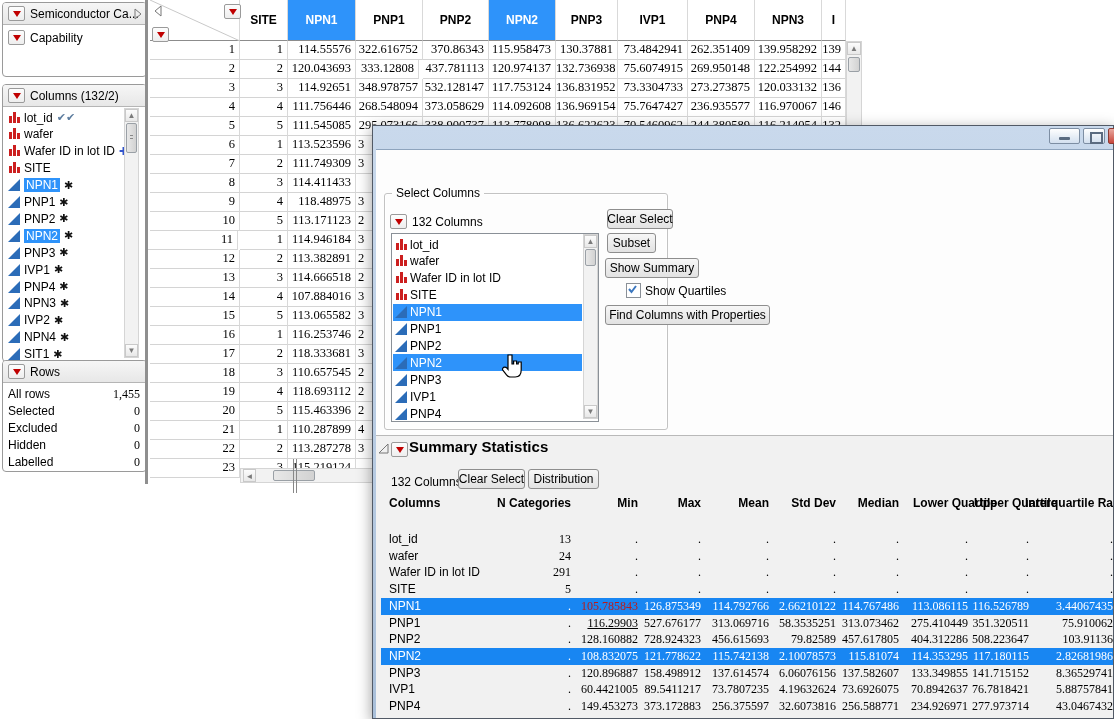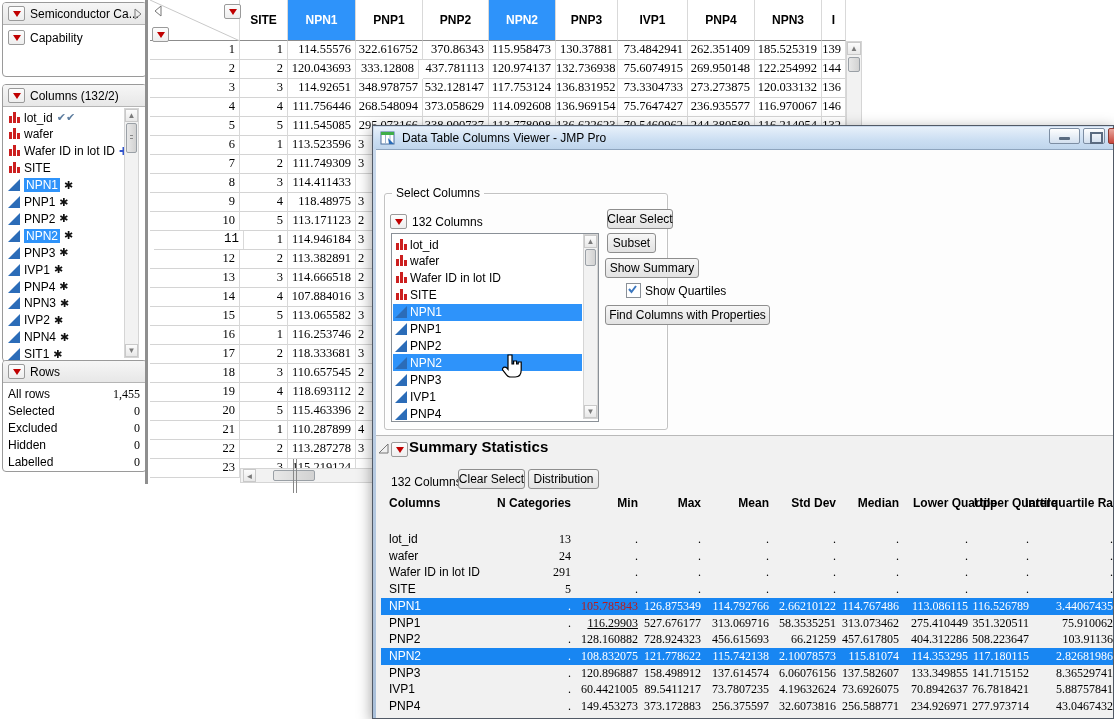--- a/index.html
+++ b/index.html
@@ -229,21 +229,21 @@
     <div class="dt-cell dt-hd" style="left: 822px; top: 0px; width: 24px; height: 41px;">I</div>
     <div class="dt-cell serif" style="left: 150px; top: 41px; width: 90px; height: 19px;">1</div>
     <div class="dt-cell serif" style="left: 240px; top: 41px; width: 48px; height: 19px;">1</div>
     <div class="dt-cell serif" style="left: 288px; top: 41px; width: 68px; height: 19px;">114.55576</div>
     <div class="dt-cell serif" style="left: 356px; top: 41px; width: 67px; height: 19px;">322.616752</div>
     <div class="dt-cell serif" style="left: 423px; top: 41px; width: 66px; height: 19px;">370.86343</div>
     <div class="dt-cell serif" style="left: 489px; top: 41px; width: 67px; height: 19px;">115.958473</div>
     <div class="dt-cell serif" style="left: 556px; top: 41px; width: 62px; height: 19px;">130.37881</div>
     <div class="dt-cell serif" style="left: 618px; top: 41px; width: 70px; height: 19px;">73.4842941</div>
     <div class="dt-cell serif" style="left: 688px; top: 41px; width: 67px; height: 19px;">262.351409</div>
-    <div class="dt-cell serif" style="left: 755px; top: 41px; width: 67px; height: 19px;">185.525319</div>
+    <div class="dt-cell serif" style="left: 755px; top: 41px; width: 67px; height: 19px;">139.958292</div>
     <div class="dt-cell serif" style="left: 822px; top: 41px; width: 24px; height: 19px;">139</div>
     <div class="dt-cell serif" style="left: 150px; top: 60px; width: 90px; height: 19px;">2</div>
     <div class="dt-cell serif" style="left: 240px; top: 60px; width: 48px; height: 19px;">2</div>
     <div class="dt-cell serif" style="left: 288px; top: 60px; width: 68px; height: 19px;">120.043693</div>
     <div class="dt-cell serif" style="left: 352px; top: 60px; width: 67px; height: 19px;">333.12808</div>
     <div class="dt-cell serif" style="left: 423px; top: 60px; width: 66px; height: 19px;">437.781113</div>
     <div class="dt-cell serif" style="left: 489px; top: 60px; width: 67px; height: 19px;">120.974137</div>
     <div class="dt-cell serif" style="left: 556px; top: 60px; width: 62px; height: 19px;">132.736938</div>
     <div class="dt-cell serif" style="left: 618px; top: 60px; width: 70px; height: 19px;">75.6074915</div>
     <div class="dt-cell serif" style="left: 688px; top: 60px; width: 67px; height: 19px;">269.950148</div>
@@ -330,21 +330,21 @@
     <div class="dt-cell serif" style="left: 240px; top: 212px; width: 48px; height: 19px;">5</div>
     <div class="dt-cell serif" style="left: 288px; top: 212px; width: 68px; height: 19px;">113.171123</div>
     <div class="dt-cell serif" style="left: 356px; top: 212px; width: 67px; height: 19px; text-align: left; padding-left: 2px;">2</div>
     <div class="dt-cell serif" style="left: 423px; top: 212px; width: 66px; height: 19px;"></div>
     <div class="dt-cell serif" style="left: 489px; top: 212px; width: 67px; height: 19px;"></div>
     <div class="dt-cell serif" style="left: 556px; top: 212px; width: 62px; height: 19px;"></div>
     <div class="dt-cell serif" style="left: 618px; top: 212px; width: 70px; height: 19px;"></div>
     <div class="dt-cell serif" style="left: 688px; top: 212px; width: 67px; height: 19px;"></div>
     <div class="dt-cell serif" style="left: 755px; top: 212px; width: 67px; height: 19px;"></div>
     <div class="dt-cell serif" style="left: 822px; top: 212px; width: 24px; height: 19px;"></div>
-    <div class="dt-cell serif" style="left: 154px; top: 231px; width: 90px; height: 19px; font-family: Liberation Mono, monospace;">11</div>
+    <div class="dt-cell serif" style="left: 148px; top: 231px; width: 90px; height: 19px;">11</div>
     <div class="dt-cell serif" style="left: 240px; top: 231px; width: 48px; height: 19px;">1</div>
     <div class="dt-cell serif" style="left: 288px; top: 231px; width: 68px; height: 19px;">114.946184</div>
     <div class="dt-cell serif" style="left: 356px; top: 231px; width: 67px; height: 19px; text-align: left; padding-left: 2px;">3</div>
     <div class="dt-cell serif" style="left: 423px; top: 231px; width: 66px; height: 19px;"></div>
     <div class="dt-cell serif" style="left: 489px; top: 231px; width: 67px; height: 19px;"></div>
     <div class="dt-cell serif" style="left: 556px; top: 231px; width: 62px; height: 19px;"></div>
     <div class="dt-cell serif" style="left: 618px; top: 231px; width: 70px; height: 19px;"></div>
     <div class="dt-cell serif" style="left: 688px; top: 231px; width: 67px; height: 19px;"></div>
     <div class="dt-cell serif" style="left: 755px; top: 231px; width: 67px; height: 19px;"></div>
     <div class="dt-cell serif" style="left: 822px; top: 231px; width: 24px; height: 19px;"></div>
@@ -501,30 +501,20 @@
 </div>
 
 <div class="sbar hsbar" style="left:240px;top:468px;width:606px;height:15px;">
   <div class="arr" style="left:2px;">◄</div>
   <div class="thumb" style="left:32px;width:40px;top:1px;bottom:1px;">
       <span class="grip" style="transform:rotate(90deg);"></span>
     </div>
 </div>
 
 <div class="dlg">
-  <div class="titlebar">
-    <svg width="16" height="16" style="margin:0 6px 0 6px;">
-      <rect x="1" y="2" width="13" height="12" fill="#fff" stroke="#4a6f9c"></rect>
-      <rect x="1" y="2" width="13" height="3" fill="#3fae49"></rect>
-      <line x1="5.5" y1="5" x2="5.5" y2="14" stroke="#9ab4cf"></line>
-      <line x1="10" y1="5" x2="10" y2="14" stroke="#9ab4cf"></line>
-      <path d="M8 8 L14 14 L9 14 Z" fill="#2b6cb8"></path>
-    </svg>
-    <span style="font-size:12px;">Data Table Columns Viewer - JMP Pro</span>
-  </div>
   <div class="win-btn" style="left:676px;width:31px;">
     <div style="position:absolute;left:9px;right:9px;bottom:3px;height:3px;background:#5a6b80;border-radius:1px;"></div>
   </div>
   <div class="win-btn" style="left:710px;width:22px;">
     <div style="position:absolute;left:6px;top:3px;width:9px;height:8px;border:2px solid #5a6b80;"></div>
   </div>
   <div class="win-btn" style="left:735px;width:30px;background:linear-gradient(#e9a9a0,#c7473c);border-color:#8c3a32;"></div>
 
   <div class="client">
 
@@ -700,21 +690,21 @@
         <div class="stat-cell serif" style="right: 279px; top: 118.5px; width: 120px;">58.3535251</div>
         <div class="stat-cell serif" style="right: 216px; top: 118.5px; width: 120px;">313.073462</div>
         <div class="stat-cell serif" style="right: 147px; top: 118.5px; width: 120px;">275.410449</div>
         <div class="stat-cell serif" style="right: 86px; top: 118.5px; width: 120px;">351.320511</div>
         <div class="stat-cell serif" style="right: 2px; top: 118.5px; width: 120px;">75.910062</div>
         <div class="stat-cell" style="left: 13px; top: 135.2px; text-align: left; width: 160px;">PNP2</div>
         <div class="stat-cell serif" style="right: 544px; top: 135.2px; width: 120px;">.</div>
         <div class="stat-cell serif" style="right: 477px; top: 135.2px; width: 120px;">128.160882</div>
         <div class="stat-cell serif" style="right: 414px; top: 135.2px; width: 120px;">728.924323</div>
         <div class="stat-cell serif" style="right: 346px; top: 135.2px; width: 120px;">456.615693</div>
-        <div class="stat-cell serif" style="right: 279px; top: 135.2px; width: 120px;">66.21259</div>
+        <div class="stat-cell serif" style="right: 279px; top: 135.2px; width: 120px;">79.82589</div>
         <div class="stat-cell serif" style="right: 216px; top: 135.2px; width: 120px;">457.617805</div>
         <div class="stat-cell serif" style="right: 147px; top: 135.2px; width: 120px;">404.312286</div>
         <div class="stat-cell serif" style="right: 86px; top: 135.2px; width: 120px;">508.223647</div>
         <div class="stat-cell serif" style="right: 2px; top: 135.2px; width: 120px;">103.91136</div>
         <div class="srow-band" style="top: 150.9px;"></div>
         <div class="stat-cell" style="left: 13px; top: 151.9px; text-align: left; width: 160px; color: rgb(255, 255, 255);">NPN2</div>
         <div class="stat-cell serif" style="right: 544px; top: 151.9px; width: 120px; color: rgb(255, 255, 255);">.</div>
         <div class="stat-cell serif" style="right: 477px; top: 151.9px; width: 120px; color: rgb(255, 255, 255);">108.832075</div>
         <div class="stat-cell serif" style="right: 414px; top: 151.9px; width: 120px; color: rgb(255, 255, 255);">121.778622</div>
         <div class="stat-cell serif" style="right: 346px; top: 151.9px; width: 120px; color: rgb(255, 255, 255);">115.742138</div>

